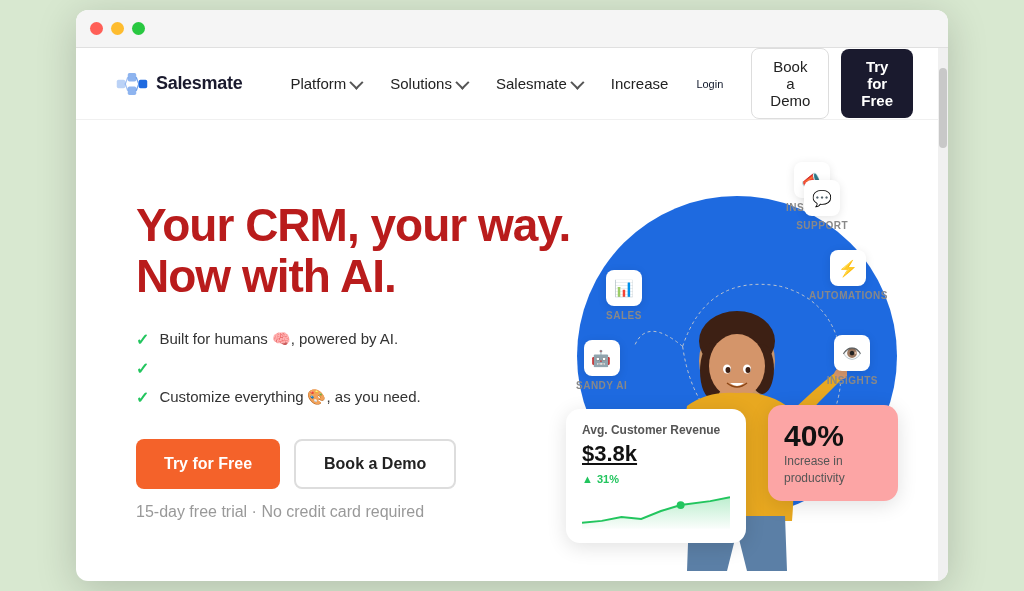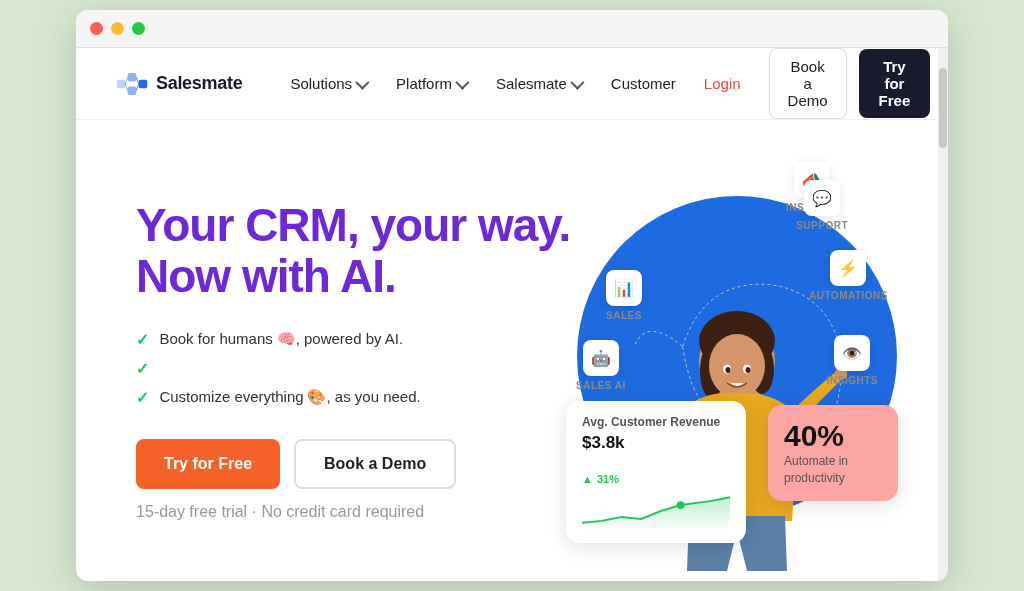--- a/index.html
+++ b/index.html
@@ -96,22 +96,22 @@
       transform: rotate(45deg) translateY(-2px);
       display: inline-block;
     }
     .nav-right {
       display: flex;
       align-items: center;
       gap: 12px;
     }
     .btn-login {
       padding: 8px 16px;
-      font-size: 15px;
-      color: #ef4444;
+      font-size: 11px;
+      color: #0f172a;
       background: none;
       border: none;
       cursor: pointer;
       font-weight: 500;
     }
     .btn-demo {
       padding: 9px 18px;
       font-size: 15px;
       color: #222;
       background: #fff;
@@ -141,21 +141,21 @@
     .hero-left {
       flex: 0 0 450px;
       display: flex;
       flex-direction: column;
       justify-content: center;
       padding-top: 10px;
     }
     .hero-title {
       font-size: 46px;
       font-weight: 900;
-      color: #6d28d9;
+      color: #b91c1c;
       line-height: 1.1;
       margin-bottom: 28px;
       letter-spacing: -1px;
     }
     .hero-bullets {
       display: flex;
       flex-direction: column;
       gap: 10px;
       margin-bottom: 32px;
     }
@@ -283,24 +283,25 @@
       box-shadow: 0 4px 20px rgba(0,0,0,0.12);
       z-index: 10;
     }
     .card-title {
       font-size: 12px;
       color: #555;
       font-weight: 700;
       margin-bottom: 4px;
     }
     .card-value {
-      font-size: 17px;
+      font-size: 22px;
       font-weight: 800;
       color: #111;
-      margin-bottom: 20px;
+      margin-bottom: 6px;
+      text-decoration: underline;
     }
     .card-badge {
       display: flex;
       align-items: center;
       gap: 4px;
       font-size: 11px;
       color: #22c55e;
       font-weight: 600;
       margin-bottom: 8px;
     }
@@ -359,33 +360,33 @@
           <path d="M10 13 L13 5" stroke="#1e6ae0" stroke-width="1.5" opacity="0.4"></path>
           <path d="M10 13 L13 21" stroke="#1e6ae0" stroke-width="1.5" opacity="0.4"></path>
           <path d="M23 5 L26 13" stroke="#1e6ae0" stroke-width="1.5" opacity="0.6"></path>
           <path d="M23 21 L26 13" stroke="#1e6ae0" stroke-width="1.5" opacity="0.6"></path>
         </svg>
         <span class="logo-text">Salesmate</span>
       </div>
 
       <div class="nav-links">
         <div class="nav-item">
+          <span>Platform</span>
+          <span class="chevron"></span>
+        </div>
+        <div class="nav-item">
           <span>Solutions</span>
-          <span class="chevron"></span>
-        </div>
-        <div class="nav-item">
-          <span>Platform</span>
           <span class="chevron"></span>
         </div>
         <div class="nav-item">
           <span>Salesmate</span>
           <span class="chevron"></span>
         </div>
         <div class="nav-item">
-          <span>Customer</span>
+          <span>Increase</span>
         </div>
       </div>
 
       <div class="nav-right">
         <button class="btn-login">Login</button>
         <button class="btn-demo">Book a Demo</button>
         <button class="btn-try">Try for Free</button>
       </div>
     </nav>
 
@@ -393,21 +394,21 @@
 
       <div class="hero-left">
         <h1 class="hero-title">
           <span>Your CRM, your way.</span><br>
           <span>Now with AI.</span>
         </h1>
 
         <div class="hero-bullets">
           <div class="hero-bullet">
             <span class="check-icon">✓</span>
-            <span>Book for humans 🧠, powered by AI.</span>
+            <span>Built for humans 🧠, powered by AI.</span>
           </div>
           <div class="hero-bullet">
             <span class="check-icon">✓</span>
           </div>
           <div class="hero-bullet">
             <span class="check-icon">✓</span>
             <span>Customize everything 🎨, as you need.</span>
           </div>
         </div>
 
@@ -475,21 +476,21 @@
           <span class="orbit-label">SUPPORT</span>
         </div>
 
         <div class="orbit-node" style="top: 120px; left: 20px;">
           <div class="orbit-icon-box">📊</div>
           <span class="orbit-label">SALES</span>
         </div>
 
         <div class="orbit-node" style="top: 190px; left: -10px;">
           <div class="orbit-icon-box">🤖</div>
-          <span class="orbit-label">SALES AI</span>
+          <span class="orbit-label">SANDY AI</span>
         </div>
 
         <div class="orbit-node" style="top: 100px; right: 0px;">
           <div class="orbit-icon-box">⚡</div>
           <span class="orbit-label">AUTOMATIONS</span>
         </div>
 
         <div class="orbit-node" style="top: 185px; right: 10px;">
           <div class="orbit-icon-box">👁️</div>
           <span class="orbit-label">INSIGHTS</span>
@@ -512,18 +513,18 @@
               </defs>
               <path d="M 0 30 L 20 28 L 40 24 L 60 26 L 80 18 L 100 12 L 130 8 L 150 4 L 150 36 L 0 36 Z" fill="url(#chartGrad)"></path>
               <path d="M 0 30 L 20 28 L 40 24 L 60 26 L 80 18 L 100 12 L 130 8 L 150 4" stroke="#22c55e" stroke-width="2" fill="none"></path>
               <circle cx="100" cy="12" r="4" fill="#22c55e"></circle>
             </svg>
           </div>
         </div>
 
         <div class="card-productivity">
           <div class="card-prod-percent">40%</div>
-          <div class="card-prod-label">Automate in productivity</div>
+          <div class="card-prod-label">Increase in productivity</div>
         </div>
       </div>
     </section>
   </div>
 </div>
 
 </body></html>

